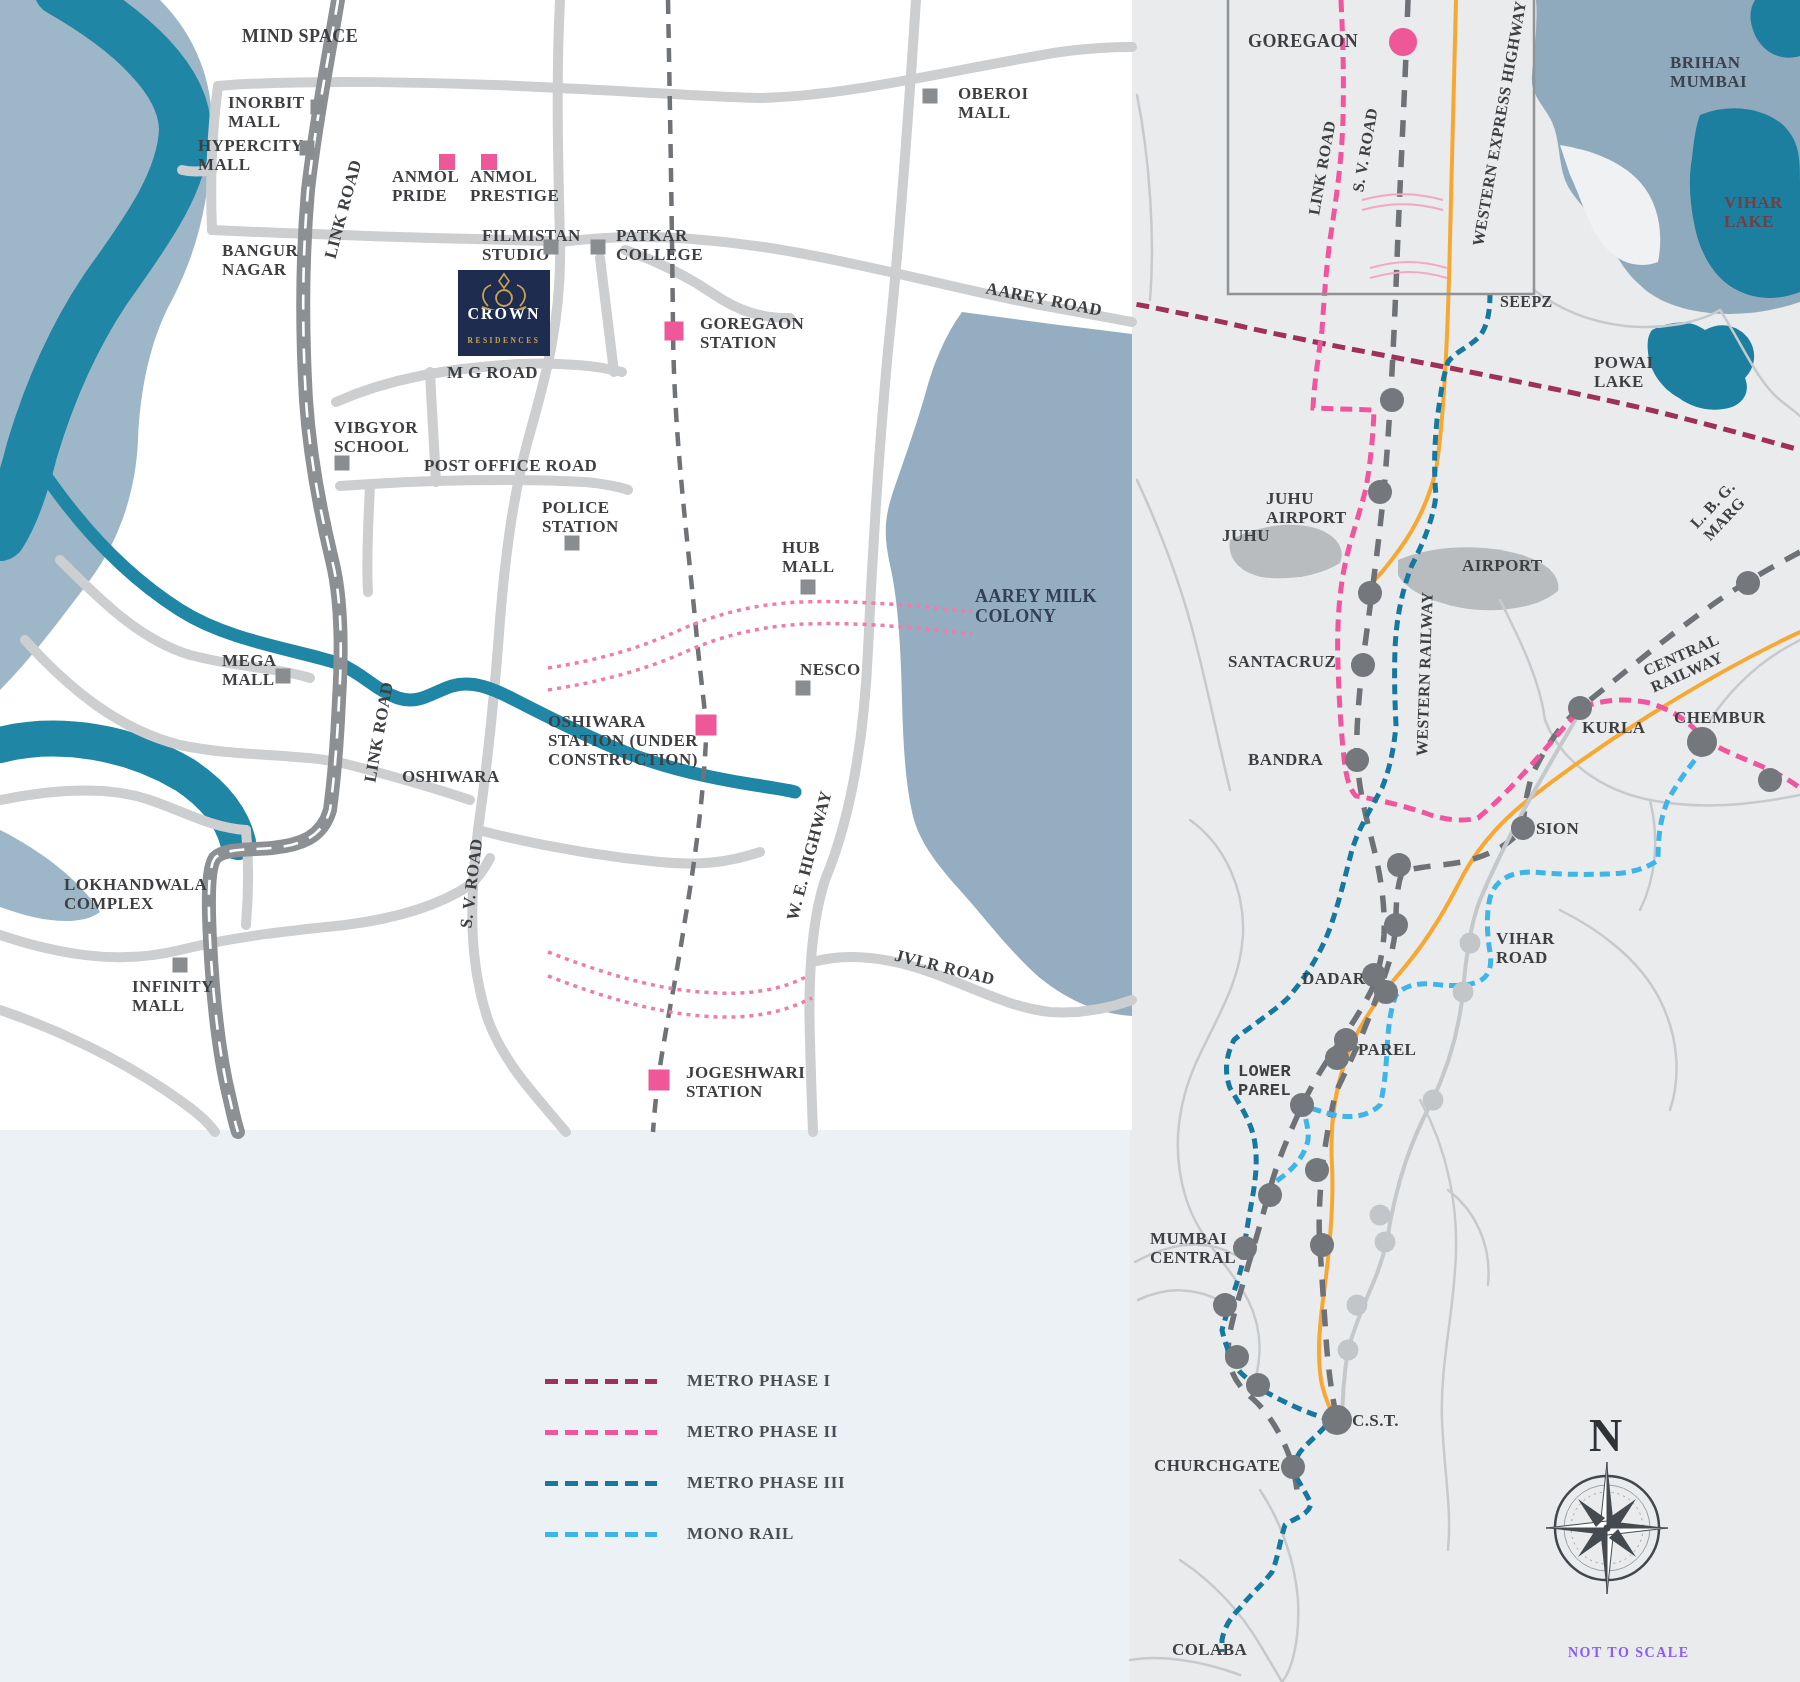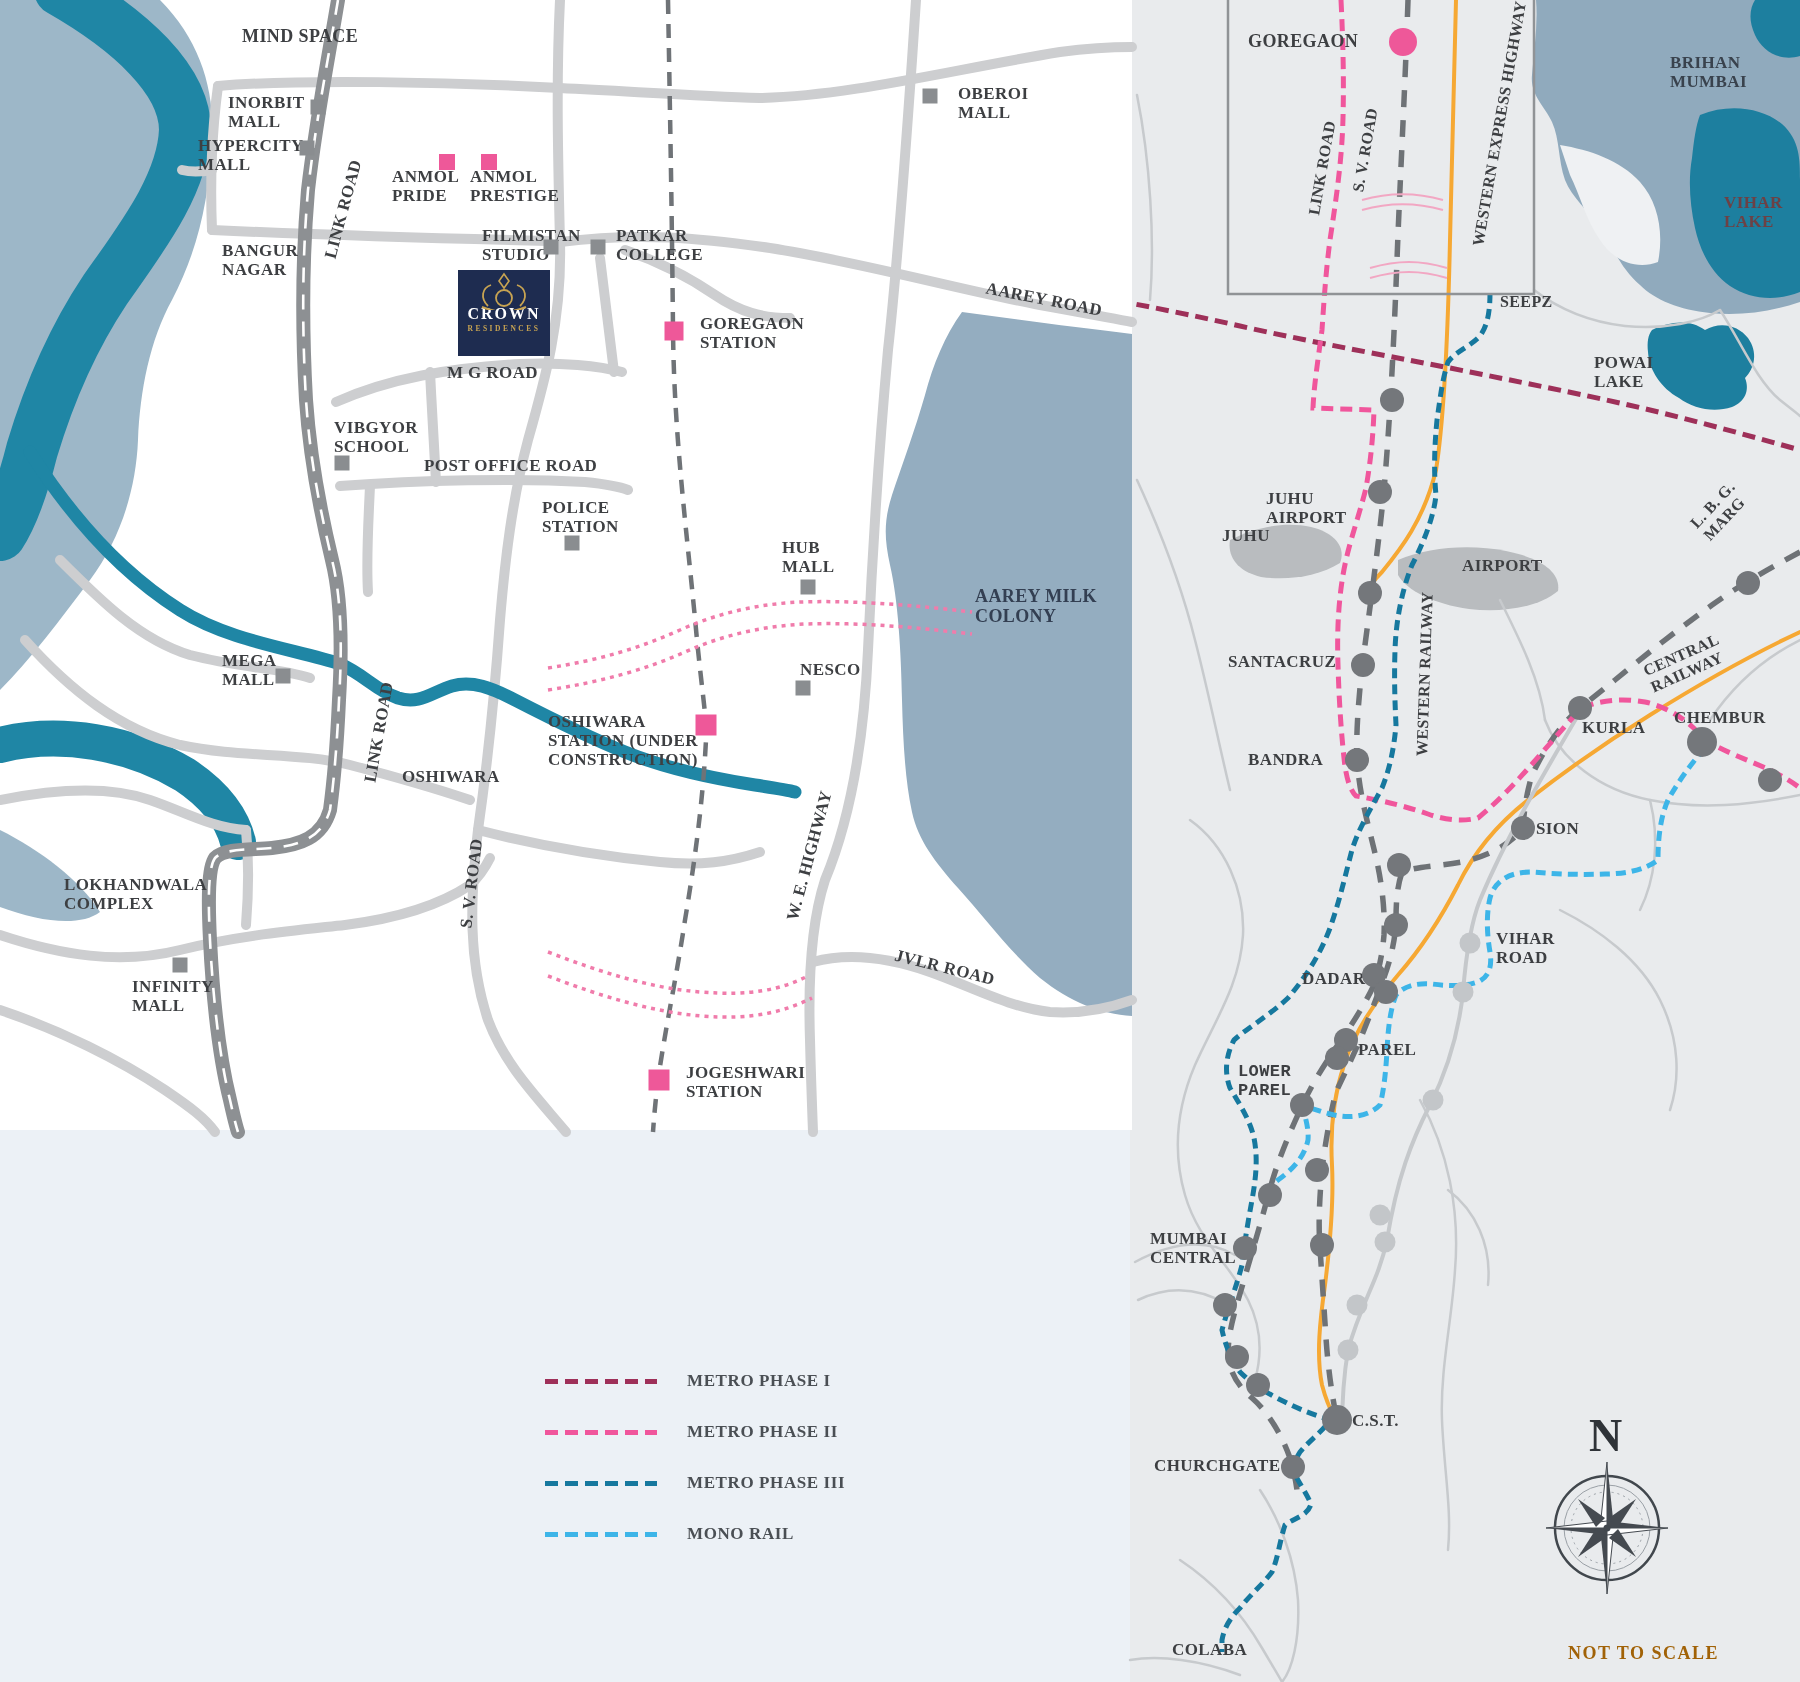--- a/index.html
+++ b/index.html
@@ -15,21 +15,21 @@
   .psq{position:absolute;background:var(--station-pink,#ee5899);transform:translate(-50%,-50%);}
   .dot{position:absolute;border-radius:50%;background:#74777b;transform:translate(-50%,-50%);}
   .dot.light{background:#c3c6c9;}
   .dot.pink{background:var(--station-pink,#ee5899);}
   
   #crown-logo{position:absolute;left:458px;top:270px;width:92px;height:86px;
               background:var(--brand-navy,#1e2c50);text-align:center;}
   #crown-logo .word{color:#ffffff;font-weight:bold;font-size:16px;letter-spacing:2px;
                     margin-top:36px;line-height:1;}
   #crown-logo .sub{color:var(--brand-gold,#c8a452);font-weight:bold;font-size:7.5px;
-                   letter-spacing:2.5px;line-height:1;margin-top:3px;}
+                   letter-spacing:2.5px;line-height:1;margin-top:15px;}
   #crown-logo svg{position:absolute;left:0;top:2px;}
   
   .legend-row{position:absolute;height:20px;}
   .legend-swatch{position:absolute;left:0;top:8px;width:112px;height:5px;}
   .legend-label{position:absolute;left:142px;top:10px;transform:translateY(-50%);
                 font-weight:bold;font-size:17px;color:#4a4f54;letter-spacing:.6px;
                 font-family:"Liberation Serif",serif;white-space:nowrap;}
   
   .road{stroke:var(--road-light,#cdced0);stroke-width:10;fill:none;stroke-linecap:round;}
   .road-thin{stroke:#c7cacd;stroke-width:2.5;fill:none;stroke-linecap:round;}
@@ -265,21 +265,21 @@
         <div class="legend-swatch" style="background: repeating-linear-gradient(90deg, rgb(22, 120, 158) 0px, rgb(22, 120, 158) 13px, transparent 13px, transparent 20px);"></div>
         <div class="legend-label">METRO PHASE III</div>
       </div>
       <div class="legend-row" style="left: 545px; top: 1524px;">
         <div class="legend-swatch" style="background: repeating-linear-gradient(90deg, rgb(61, 181, 232) 0px, rgb(61, 181, 232) 13px, transparent 13px, transparent 20px);"></div>
         <div class="legend-label">MONO RAIL</div>
       </div>
     </div>
 
   <div class="map-label" id="north-label" style="left:1589px;top:1436px;font-size:46px;color:#2f3338;letter-spacing:0;">N</div>
-  <div class="map-label" id="scale-note" style="left:1568px;top:1653px;font-size:18px;color:#a16207;letter-spacing:1.5px;font-weight:bold;">NOT TO SCALE</div>
+  <div class="map-label" id="scale-note" style="left:1568px;top:1653px;font-size:14px;color:#8b5cf6;letter-spacing:1.5px;font-weight:bold;">NOT TO SCALE</div>
 
   <div id="label-layer">
       <div class="map-label" style="left: 242px; top: 36px; font-size: 18px;">MIND SPACE</div>
       <div class="map-label" style="left: 228px; top: 112px;">INORBIT
 MALL</div>
       <div class="map-label" style="left: 198px; top: 155px;">HYPERCITY
 MALL</div>
       <div class="map-label" style="left: 222px; top: 260px;">BANGUR
 NAGAR</div>
       <div class="map-label" style="left: 330px; top: 258px; transform: translateY(-50%) rotate(-75deg);">LINK ROAD</div>

